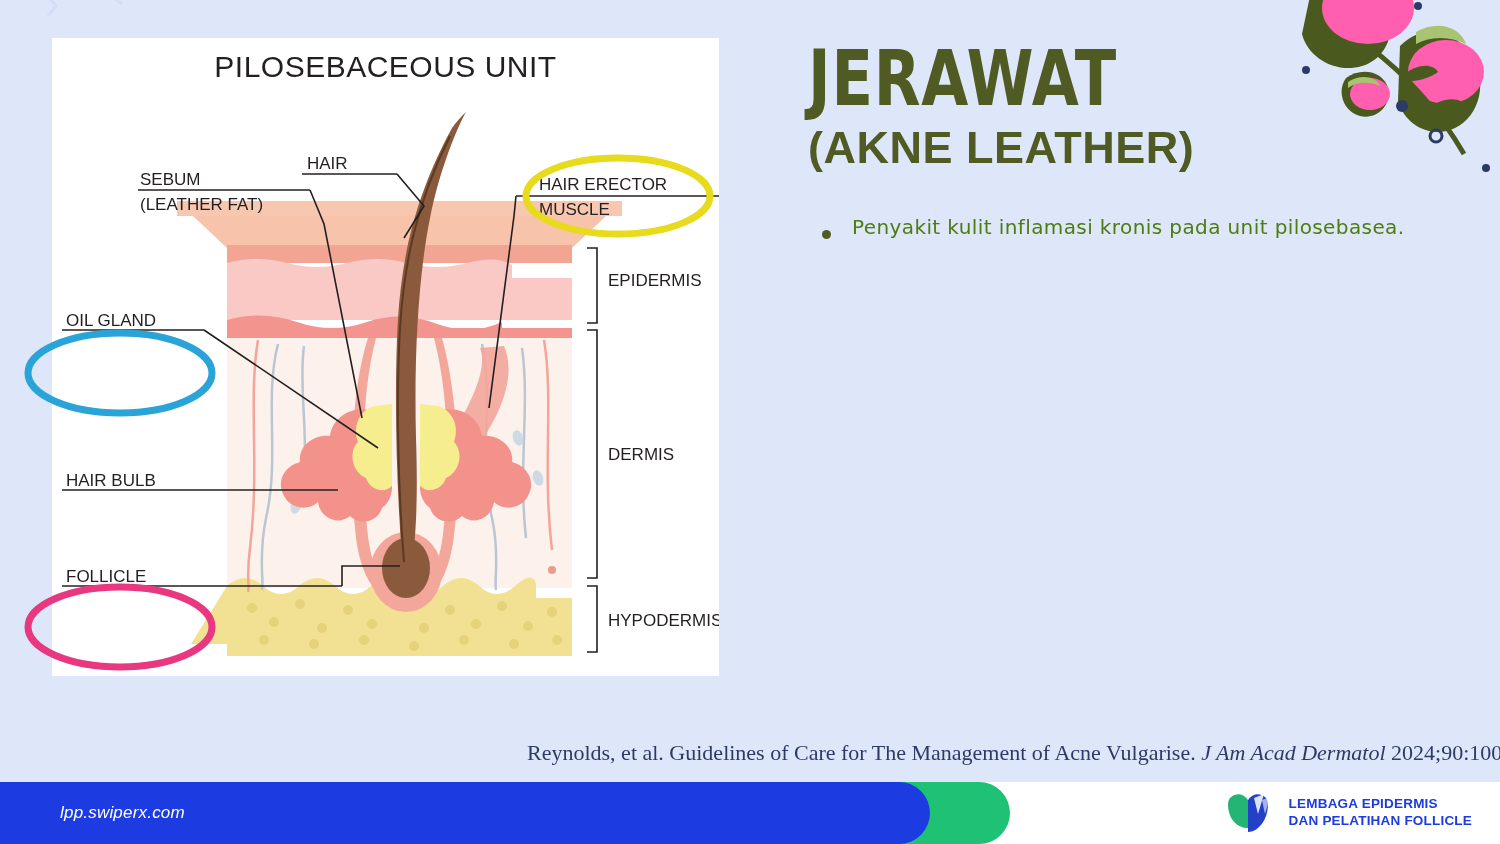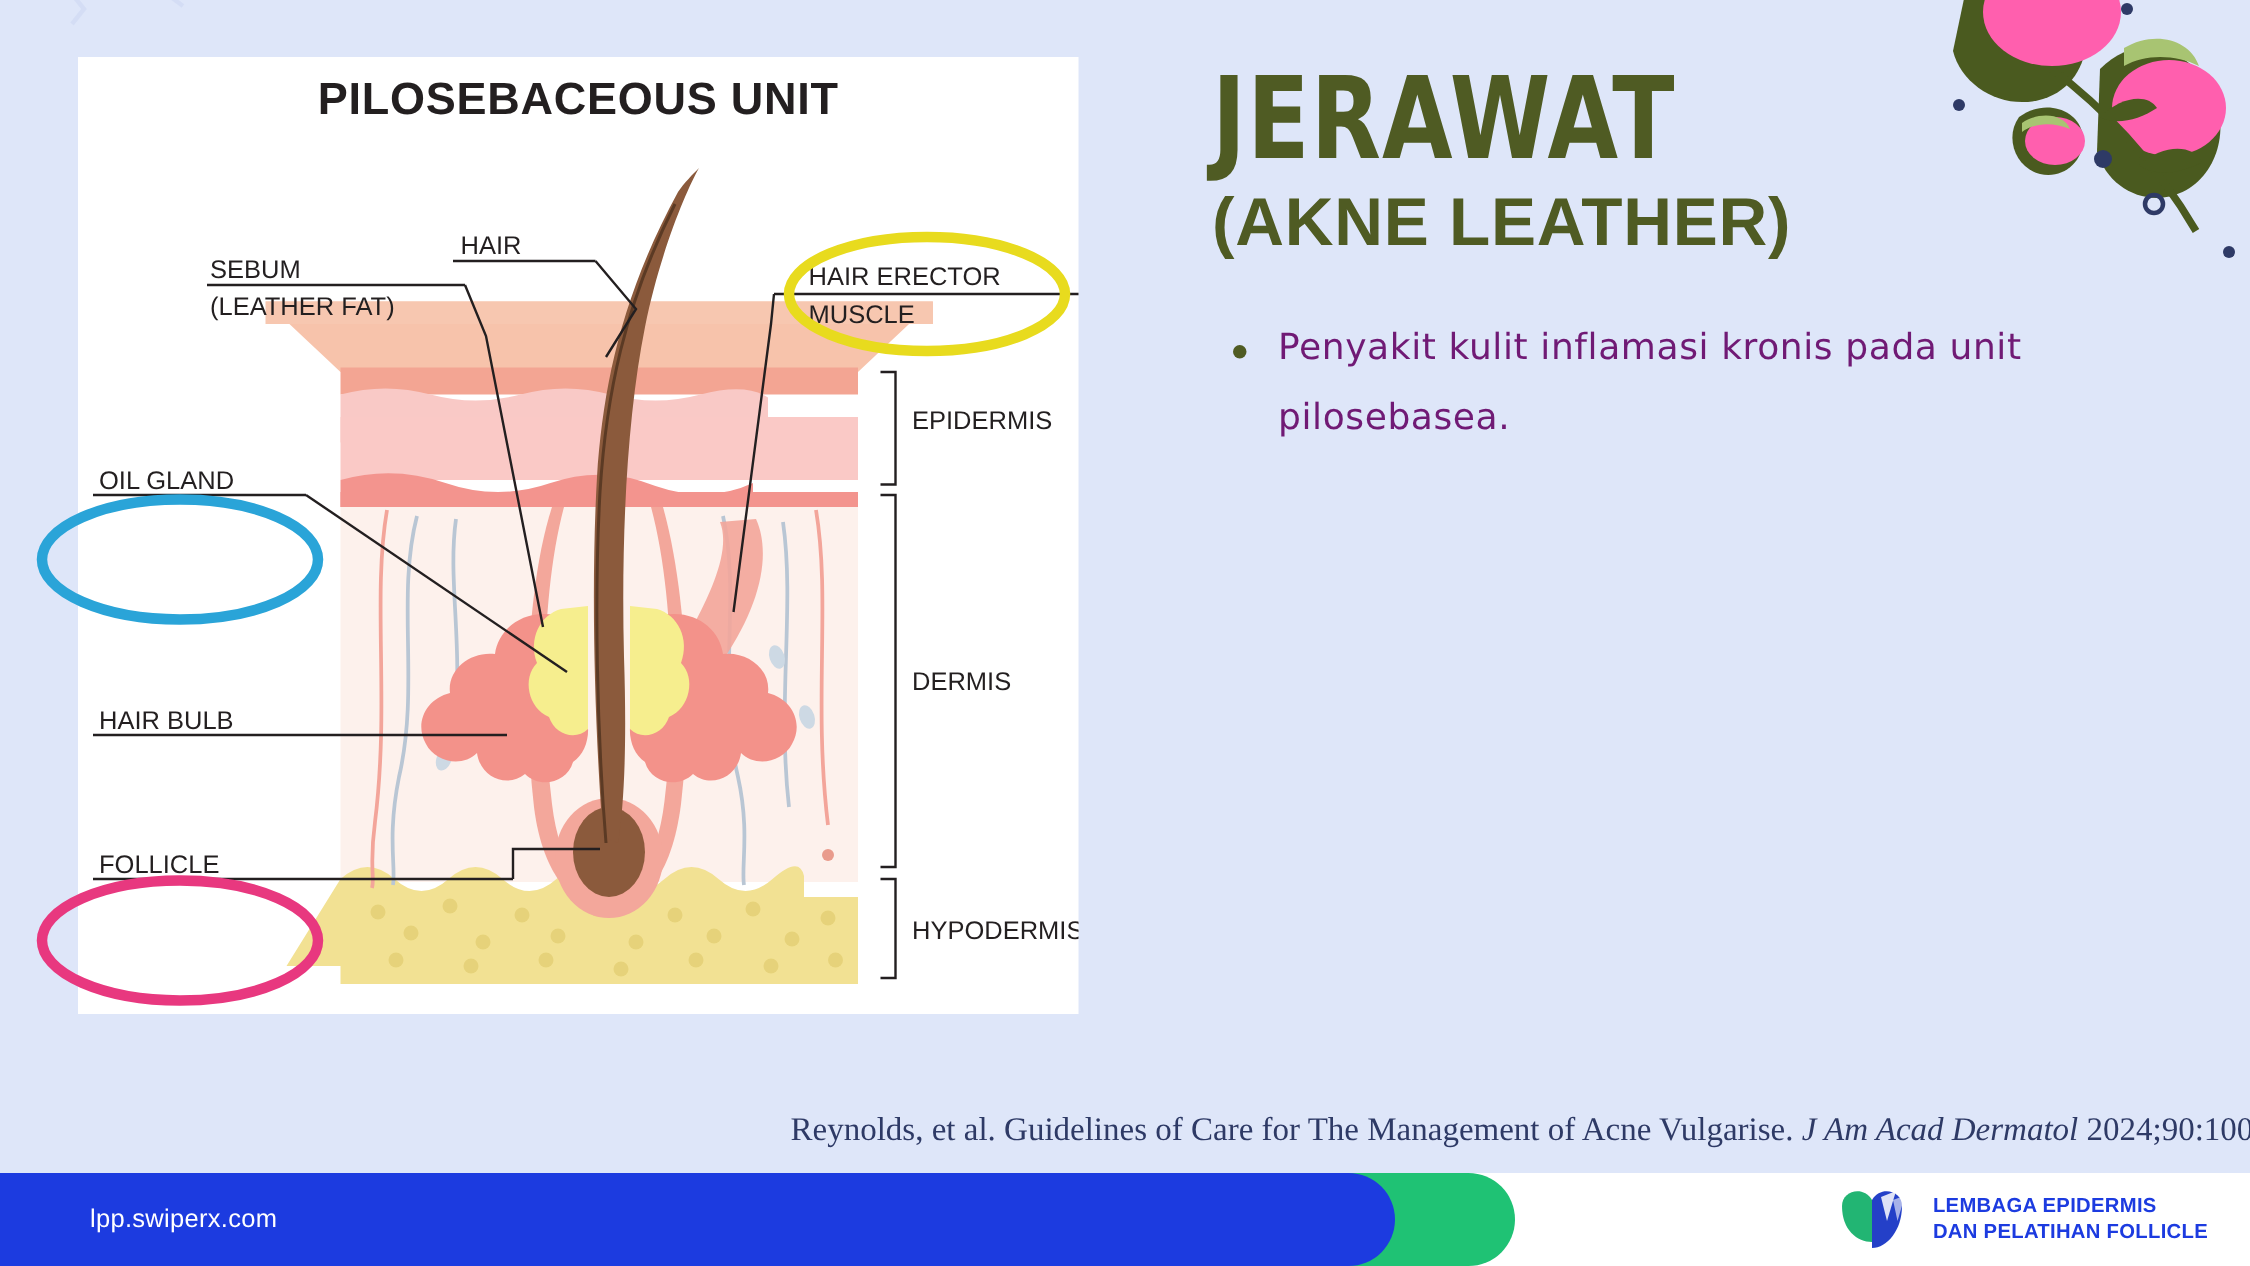--- a/index.html
+++ b/index.html
@@ -54,21 +54,20 @@
   .diagram-title {
     position: absolute;
     top: 12px;
     left: 0;
     width: 100%;
     text-align: center;
     font-size: 30px;
     letter-spacing: .5px;
     color: #231f20;
     font-family: "Liberation Sans", sans-serif;
-    font-weight: bold;
   }
   .diagram-svg {
     position: absolute;
     left: 0;
     top: 0;
     width: 667px;
     height: 638px;
   }
 
   
@@ -102,23 +101,23 @@
   .bullets {
     margin: 34px 0 0 0;
     padding: 0;
     list-style: none;
   }
   .bullet {
     position: relative;
     padding-left: 44px;
     margin-bottom: 14px;
     font-family: "DejaVu Sans", sans-serif;
-    font-size: 24px;
+    font-size: 20px;
     line-height: 1.95;
-    color: #701a75;
+    color: #4d7c0f;
     letter-spacing: .4px;
   }
   .bullet .dot {
     position: absolute;
     left: 14px;
     top: 22px;
     width: 9px;
     height: 9px;
     border-radius: 50%;
     background: #4f5b23;
@@ -171,20 +170,21 @@
   .footer-url {
     position: absolute;
     left: 60px;
     bottom: 0;
     height: 62px;
     line-height: 62px;
     color: #ffffff;
     font-size: 17px;
     font-family: "Liberation Sans", sans-serif;
     letter-spacing: .2px;
+    font-style: italic;
   }
 
   
   .logo {
     position: absolute;
     right: 28px;
     bottom: 8px;
     height: 46px;
     display: flex;
     align-items: center;

